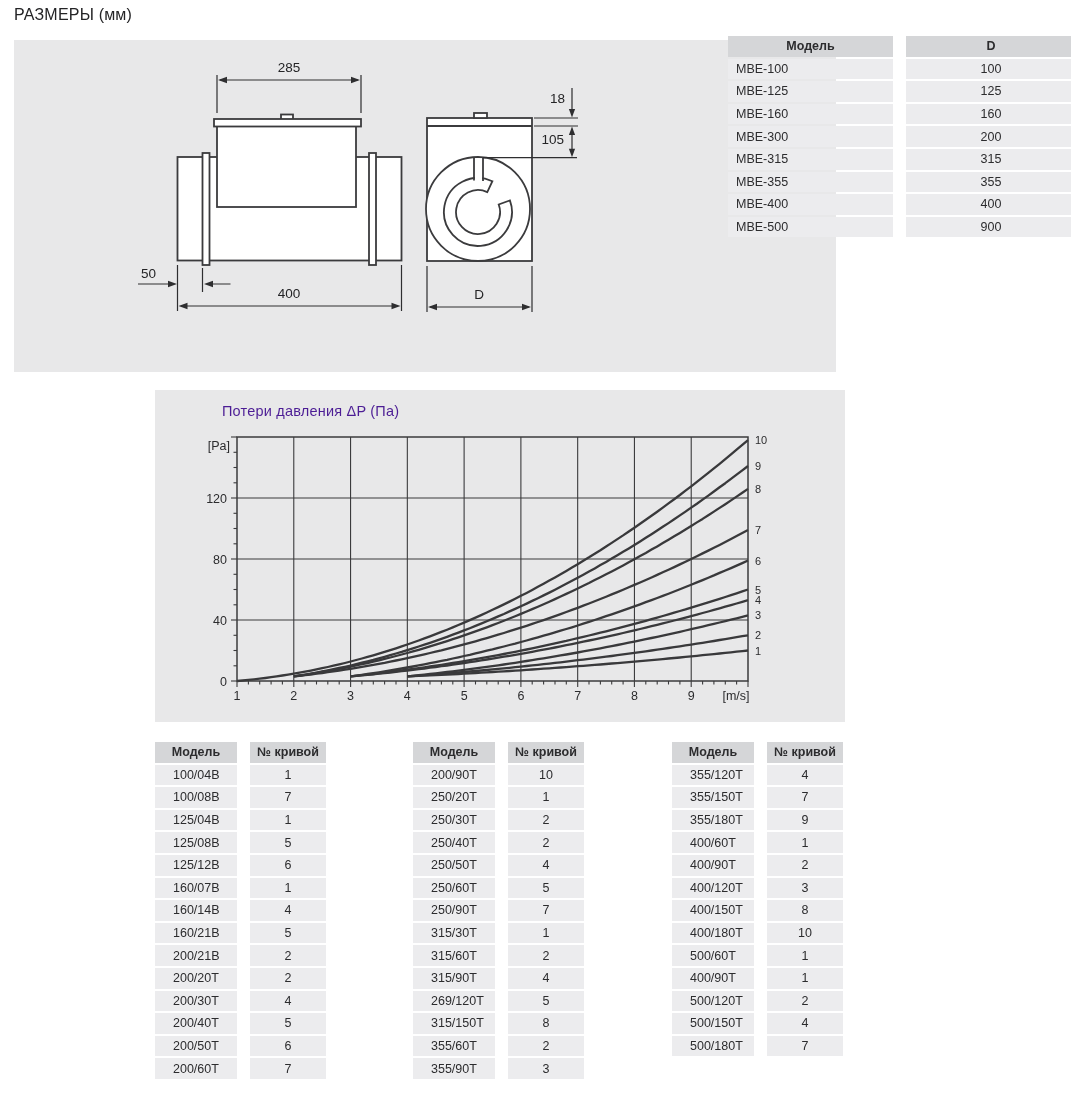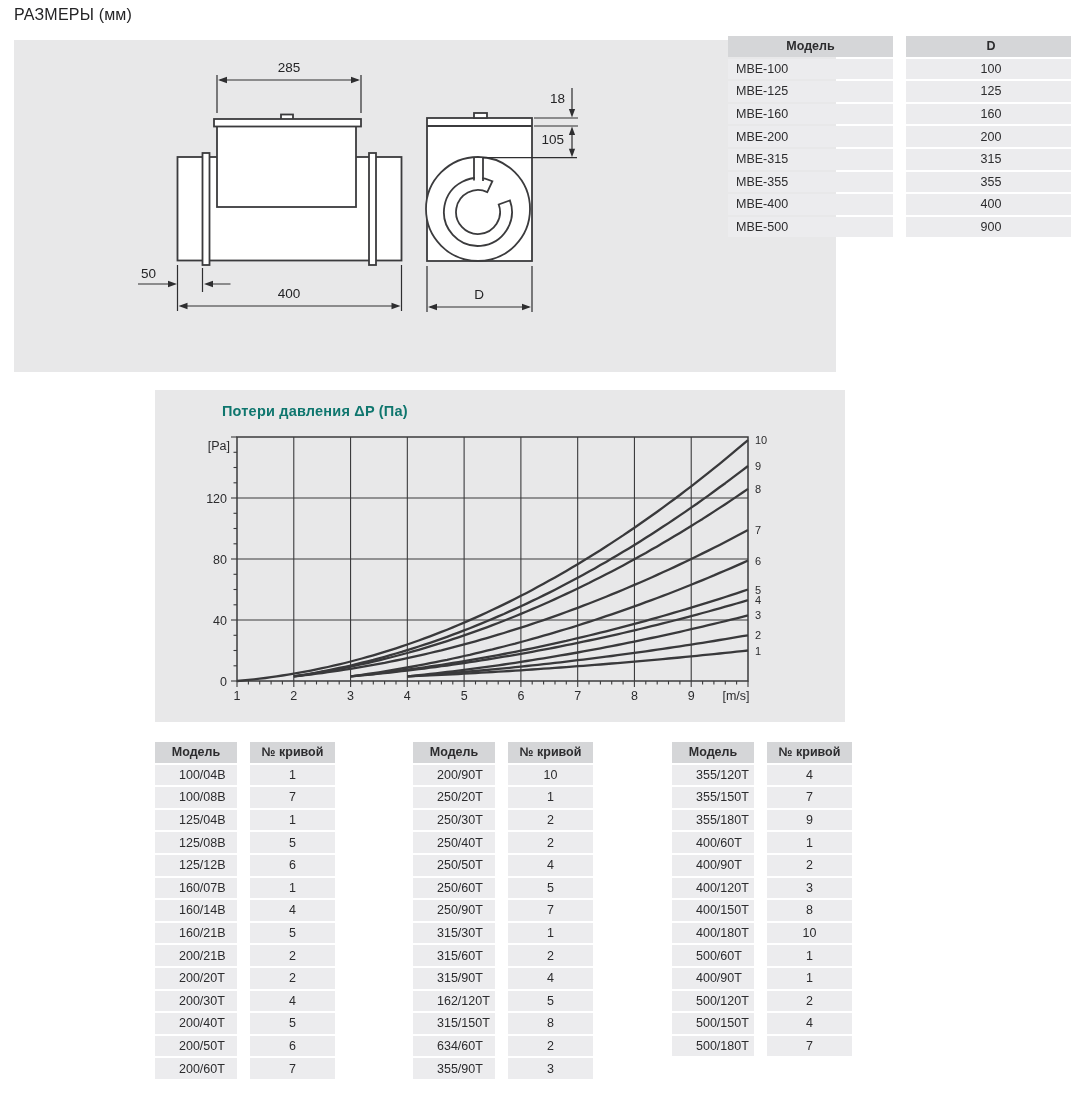--- a/index.html
+++ b/index.html
@@ -3,34 +3,34 @@
 <meta charset="utf-8">
 <style>
   *{margin:0;padding:0;box-sizing:border-box}
   html,body{background:#fff}
   body{width:1071px;height:1099px;position:relative;font-family:"Liberation Sans",sans-serif;color:#2c2c2e}
   .page{position:absolute;left:0;top:0;width:1071px;height:1099px;background:#fff;overflow:hidden}
   .page-title{position:absolute;left:14px;top:6px;font-size:16px;font-weight:400;letter-spacing:.2px;color:#242426}
   .panel{position:absolute;background:#e8e8e9}
   .drawing-panel{left:14px;top:40px;width:822px;height:332px}
   .chart-panel{left:155px;top:390px;width:690px;height:332px}
-  .chart-title{position:absolute;left:67px;top:13px;font-size:14.5px;font-weight:700;color:#0f766e;letter-spacing:.2px}
+  .chart-title{position:absolute;left:67px;top:13px;font-size:14.5px;font-weight:400;color:#4c1d95;letter-spacing:.2px}
   svg{position:absolute;left:0;top:0}
 
   
   .tbl{position:absolute;display:flex;flex-direction:column;gap:2px}
   .tr{display:flex;gap:13px}
   .td{background:#ececee;height:20.6px;display:flex;align-items:center;justify-content:center;font-size:12.5px;color:#2c2c2e}
   .tr.head .td{background:#d5d6d8;font-weight:700}
   .md .c1{width:165px}
   .md .c2{width:170px}
   .md .td.model{justify-content:flex-start;padding-left:8px}
   .ct .c1{width:82px}
-  .ct .c2{width:85px}
-  .ct .td.model{justify-content:flex-start;padding-left:24px}
+  .ct .c2{width:76px}
+  .ct .td.model{justify-content:flex-start;padding-left:18px}
 
   
   .shape{fill:#fff;stroke:#3b3b3d;stroke-width:1.8}
   .edge{fill:none;stroke:#3b3b3d;stroke-width:1.8}
   .dim{fill:none;stroke:#2e2e30;stroke-width:1.2}
   .arr{fill:#2e2e30;stroke:none}
   .dlab{font-size:13.5px;fill:#242426}
 
   
   .grid,.tick{stroke:#3b3b3d;stroke-width:1.1}
@@ -126,21 +126,21 @@
         <div class="td c1 model">MBE-125</div>
         <div class="td c2">125</div>
       </div>
 
       <div class="tr">
         <div class="td c1 model">MBE-160</div>
         <div class="td c2">160</div>
       </div>
 
       <div class="tr">
-        <div class="td c1 model">MBE-200</div>
+        <div class="td c1 model">MBE-300</div>
         <div class="td c2">200</div>
       </div>
 
 
       <div class="tr">
         <div class="td c1 model">MBE-315</div>
         <div class="td c2">315</div>
       </div>
 
       <div class="tr">
@@ -402,31 +402,31 @@
         <div class="td c1 model">315/60T</div>
         <div class="td c2">2</div>
       </div>
 
       <div class="tr">
         <div class="td c1 model">315/90T</div>
         <div class="td c2">4</div>
       </div>
 
       <div class="tr">
-        <div class="td c1 model">162/120T</div>
+        <div class="td c1 model">269/120T</div>
         <div class="td c2">5</div>
       </div>
 
       <div class="tr">
         <div class="td c1 model">315/150T</div>
         <div class="td c2">8</div>
       </div>
 
       <div class="tr">
-        <div class="td c1 model">634/60T</div>
+        <div class="td c1 model">355/60T</div>
         <div class="td c2">2</div>
       </div>
 
       <div class="tr">
         <div class="td c1 model">355/90T</div>
         <div class="td c2">3</div>
       </div>
     </div>
 
   <div class="tbl ct" style="left:672px;top:742px">

